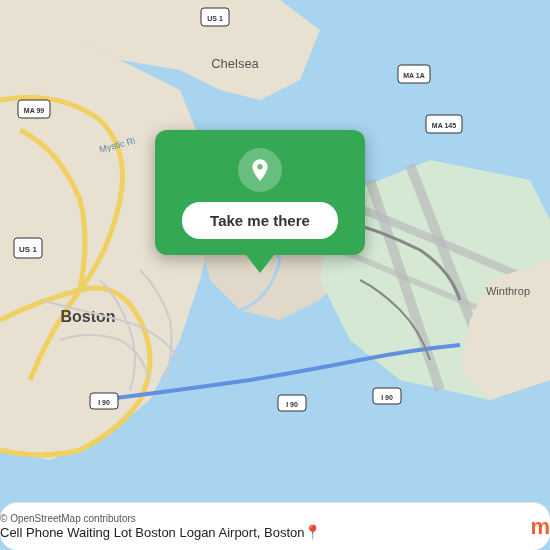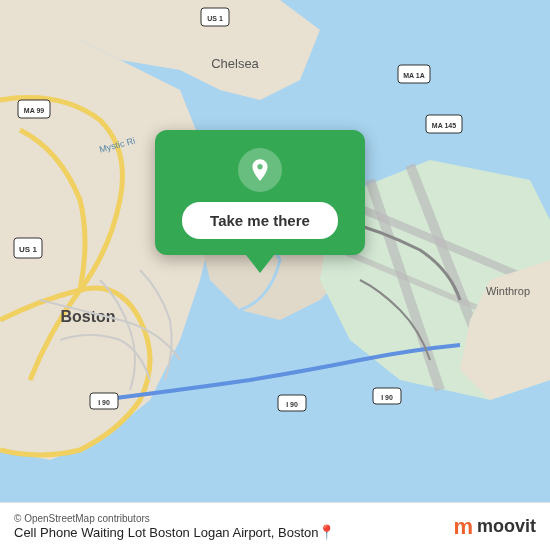--- a/index.html
+++ b/index.html
@@ -83,26 +83,27 @@
       white-space: nowrap;
     }
 
     
     #bottom-bar {
       position: absolute;
       bottom: 0;
       left: 0;
       right: 0;
       background: white;
-      padding: 10px 14px;
+      padding: 10px 0;
       display: flex;
       align-items: center;
       justify-content: space-between;
       border-top: 1px solid #e0e0e0;
       z-index: 20;
+      border-radius: 17px;
     }
 
     #bottom-bar-left {
       display: flex;
       flex-direction: column;
     }
 
     #attribution {
       font-size: 10px;
       color: #555;
@@ -225,17 +226,16 @@
   <div id="bottom-bar">
     <div id="bottom-bar-left">
       <span id="attribution">© OpenStreetMap contributors</span>
       <div id="location-name">
         <span>Cell Phone Waiting Lot Boston Logan Airport, Boston</span>
         <span class="location-pin-emoji">📍</span>
       </div>
     </div>
     <div id="moovit-logo">
       <span style="color:#f0612e; font-size:22px; font-weight:900;">m</span>
-      <span class="moovit-text">moovit</span>
     </div>
   </div>
 
 </div>
 
 </body></html>

